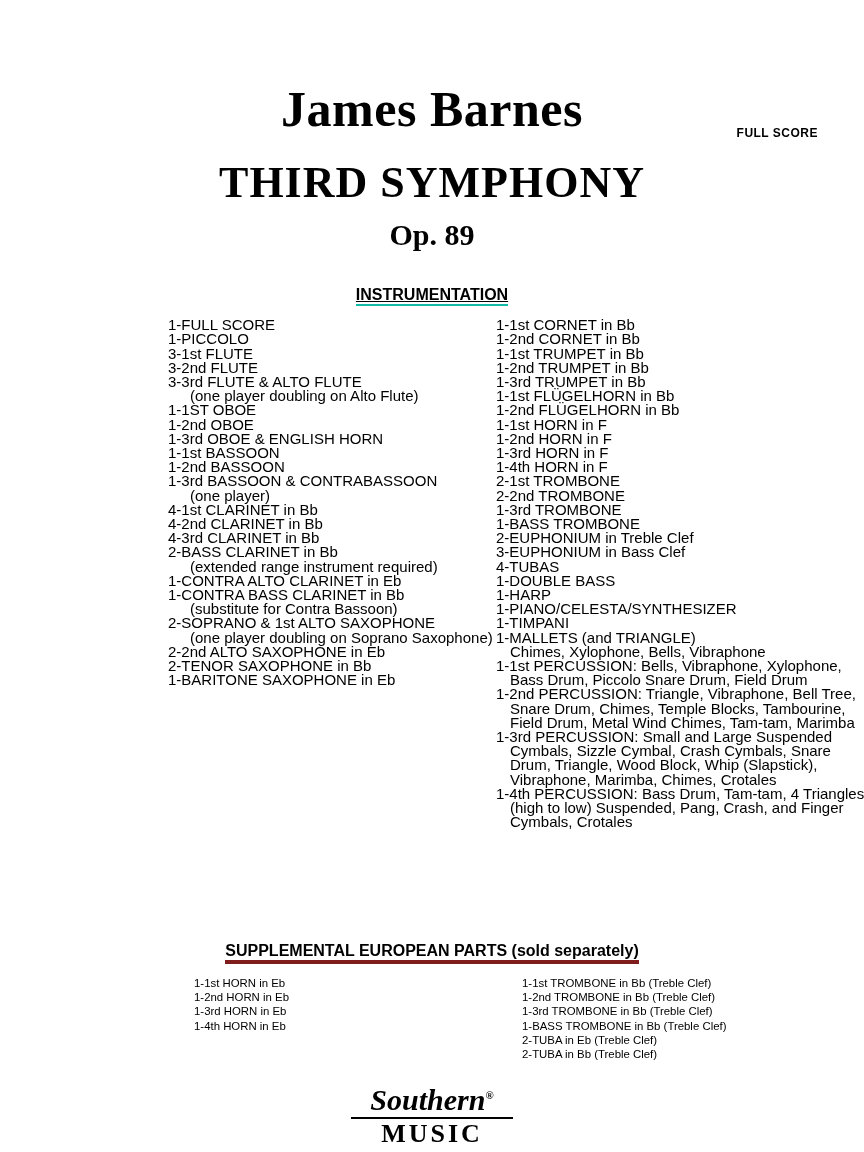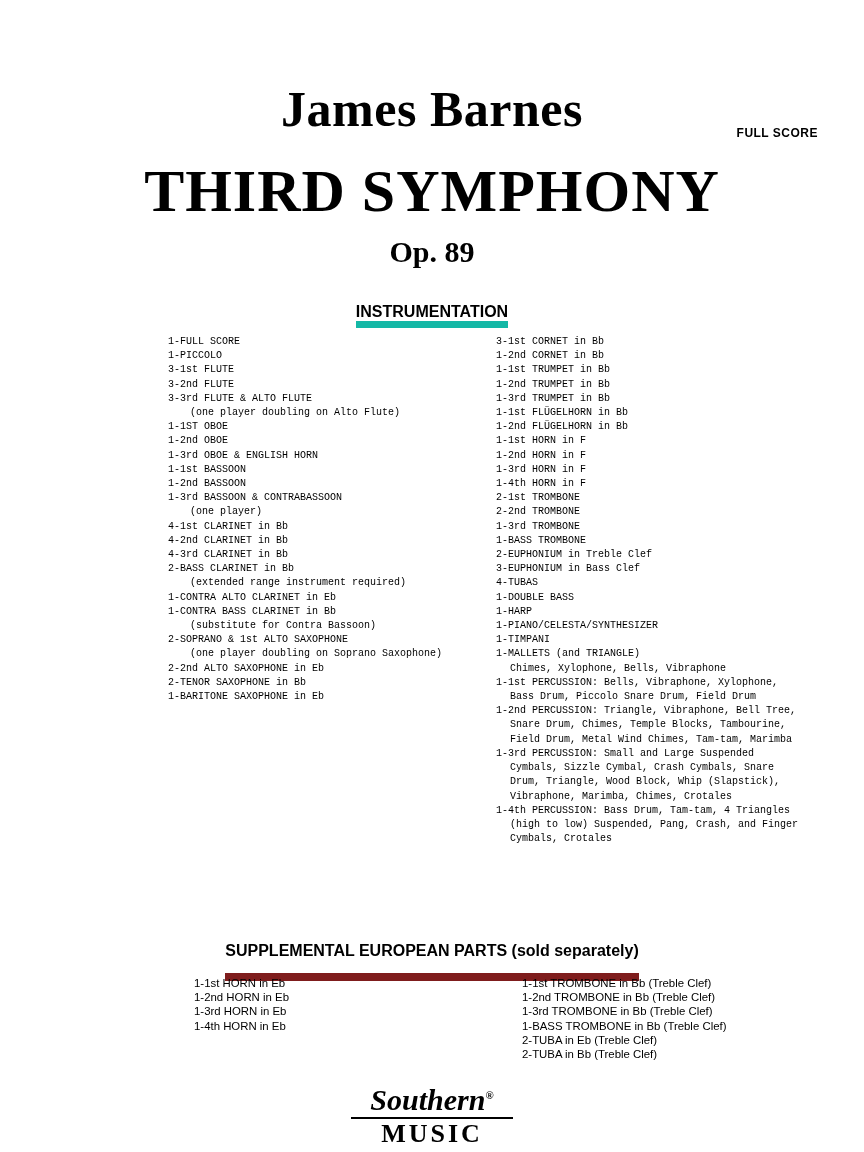--- a/index.html
+++ b/index.html
@@ -35,55 +35,55 @@
     font-family: "Liberation Serif", serif;
     font-weight: bold;
     font-size: 50px;
     margin-top: 80px;
     letter-spacing: 0.5px;
   }
   .title {
     text-align: center;
     font-family: "Liberation Serif", serif;
     font-weight: bold;
-    font-size: 60px;
+    font-size: 44px;
     letter-spacing: 1px;
     margin-top: 22px;
     line-height: 1.05;
   }
   .opus {
     text-align: center;
     font-family: "Liberation Serif", serif;
     font-weight: bold;
     font-size: 30px;
     margin-top: 12px;
   }
   .section-head {
     text-align: center;
     font-family: "Liberation Sans", sans-serif;
     font-weight: bold;
     font-size: 16px;
     margin-top: 34px;
   }
   .section-head span {
-    border-bottom: 7px solid #14b8a6;
+    border-bottom: 2px solid #14b8a6;
     padding-bottom: 1px;
+    text-decoration: underline;
   }
   .cols {
     position: relative;
     margin-top: 14px;
     display: flex;
     justify-content: center;
     gap: 0px;
   }
   .col {
     width: 340px;
-    font-size: 10px;
+    font-size: 15px;
     line-height: 14.2px;
-    font-family: Liberation Mono, monospace;
   }
   .col.left { padding-left: 130px; width: 300px; }
   .col.right { padding-left: 28px; width: 330px; }
   .item {
     white-space: nowrap;
   }
   .sub {
     padding-left: 22px;
   }
   .sub2 {
@@ -103,22 +103,22 @@
     text-align: center;
     font-family: "Liberation Sans", sans-serif;
     font-weight: bold;
     font-size: 16px;
     margin-top: 0px;
     position: absolute;
     left: 0; right: 0;
     top: 862px;
   }
   .supp-head span {
-    border-bottom: 8px solid #7f1d1d;
-    padding-bottom: 14px;
+    border-bottom: 4px solid #7f1d1d;
+    padding-bottom: 1px;
     text-align: right;
   }
   .supp-cols {
     position: absolute;
     top: 896px;
     left: 0; right: 12px;
     display: flex;
     justify-content: flex-end;
   }
   .supp-col {
@@ -198,21 +198,21 @@
         <div class="item">1-CONTRA ALTO CLARINET in Eb</div>
         <div class="item">1-CONTRA BASS CLARINET in Bb</div>
         <div class="item sub">(substitute for Contra Bassoon)</div>
         <div class="item">2-SOPRANO &amp; 1st ALTO SAXOPHONE</div>
         <div class="item sub">(one player doubling on Soprano Saxophone)</div>
         <div class="item">2-2nd ALTO SAXOPHONE in Eb</div>
         <div class="item">2-TENOR SAXOPHONE in Bb</div>
         <div class="item">1-BARITONE SAXOPHONE in Eb</div>
       </div>
     <div class="col right" id="right-col">
-        <div class="item">3-1st CORNET in Bb</div>
+        <div class="item">1-1st CORNET in Bb</div>
         <div class="item">1-2nd CORNET in Bb</div>
         <div class="item">1-1st TRUMPET in Bb</div>
         <div class="item">1-2nd TRUMPET in Bb</div>
         <div class="item">1-3rd TRUMPET in Bb</div>
         <div class="item">1-1st FLÜGELHORN in Bb</div>
         <div class="item">1-2nd FLÜGELHORN in Bb</div>
         <div class="item">1-1st HORN in F</div>
         <div class="item">1-2nd HORN in F</div>
         <div class="item">1-3rd HORN in F</div>
         <div class="item">1-4th HORN in F</div>

